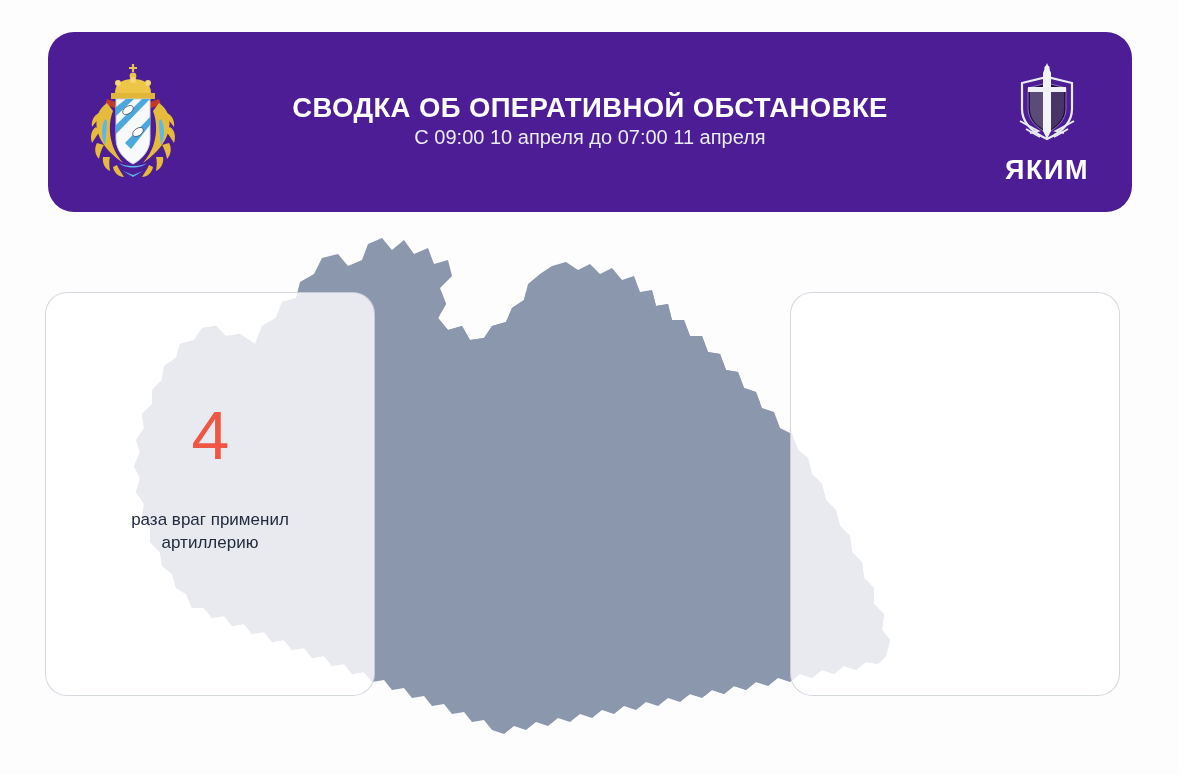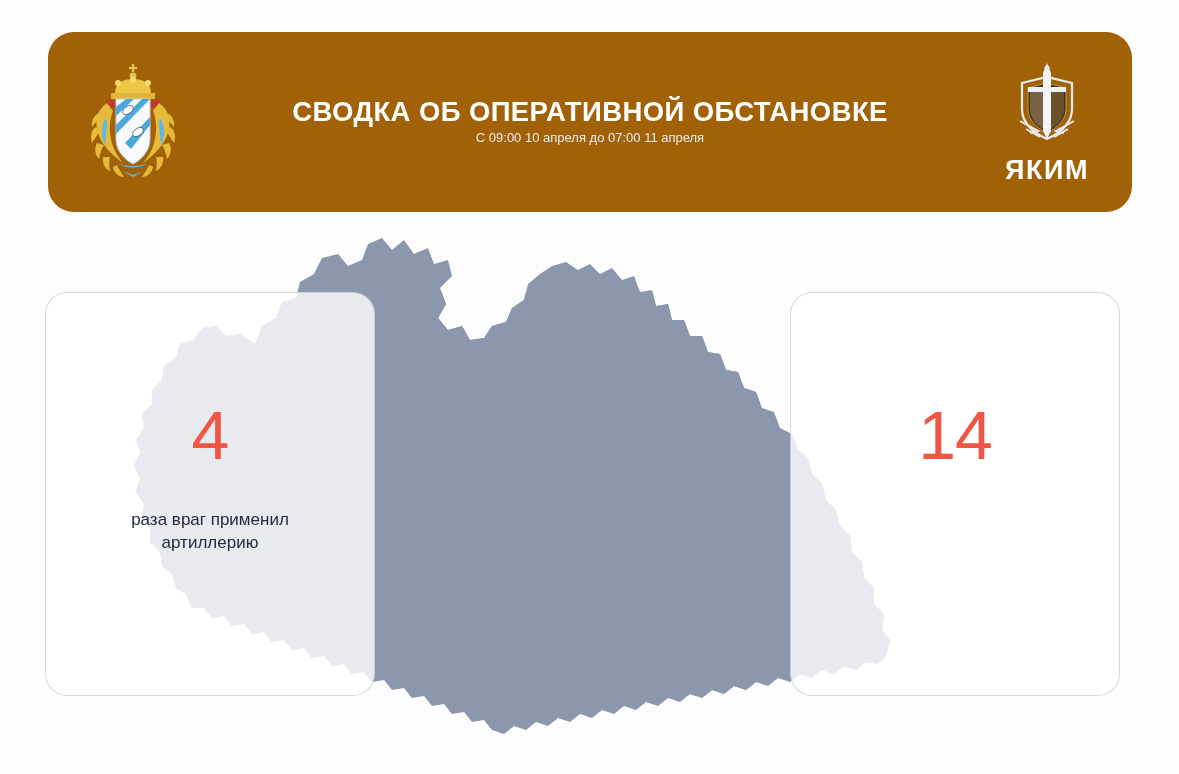--- a/index.html
+++ b/index.html
@@ -44,21 +44,21 @@
     color:#ffffff;
     font-size:27.5px;
     font-weight:bold;
     letter-spacing:0.4px;
     line-height:1.22;
     text-align:center;
     white-space:nowrap;
   }
   .subtitle {
     color:#e9ecf3;
-    font-size:13px;
+    font-size:20px;
     font-weight:normal;
     text-align:right;
     margin-top:2px;
     white-space:nowrap;
   }
   .logo-word {
     color:#ffffff;
     font-size:27px;
     font-weight:bold;
     letter-spacing:1.6px;
@@ -287,21 +287,21 @@
           L 152 182 L 152 168 L 162 158 L 164 144 L 176 136 L 180 122
           L 194 118 L 202 106 L 216 104 L 226 114 L 240 112 Z" fill="#8b97ad"></path>
       </g>
 
       <g clip-path="url(#cardsClip)">
         <use href="#kurskPath" fill="#dde1e8"></use>
       </g>
     </svg>
   </div>
 
-  <div class="header" style="background: #a16207;">
+  <div class="header" style="background: #4c1d95;">
 
     <div class="header-emblem">
       <svg width="96" height="126" viewBox="0 0 96 126">
 
         <g>
           <path d="M48 5 L48 13 M44 9 L52 9" stroke="#e8c64a" stroke-width="2.2" fill="none"></path>
           <circle cx="48" cy="17" r="3.4" fill="#e8c64a"></circle>
           <path d="M30 34 C30 24 38 20 48 20 C58 20 66 24 66 34 Z" fill="#edc547"></path>
           <path d="M26 34 L70 34 L70 40 L26 40 Z" fill="#e0b53a"></path>
           <circle cx="33" cy="24" r="3" fill="#f3d873"></circle>
@@ -388,17 +388,16 @@
   <div class="cards">
 
     <div class="card card-1">
       <div class="card-number" style="color: rgb(239, 87, 68);">4</div>
       <div class="card-label">раза враг применил
 артиллерию</div>
     </div>
 
 
     <div class="card card-3">
-      <div class="card-number" style="color: rgb(239, 87, 68);">14</div>
     </div>
   </div>
 
 </div>
 
 </body></html>

